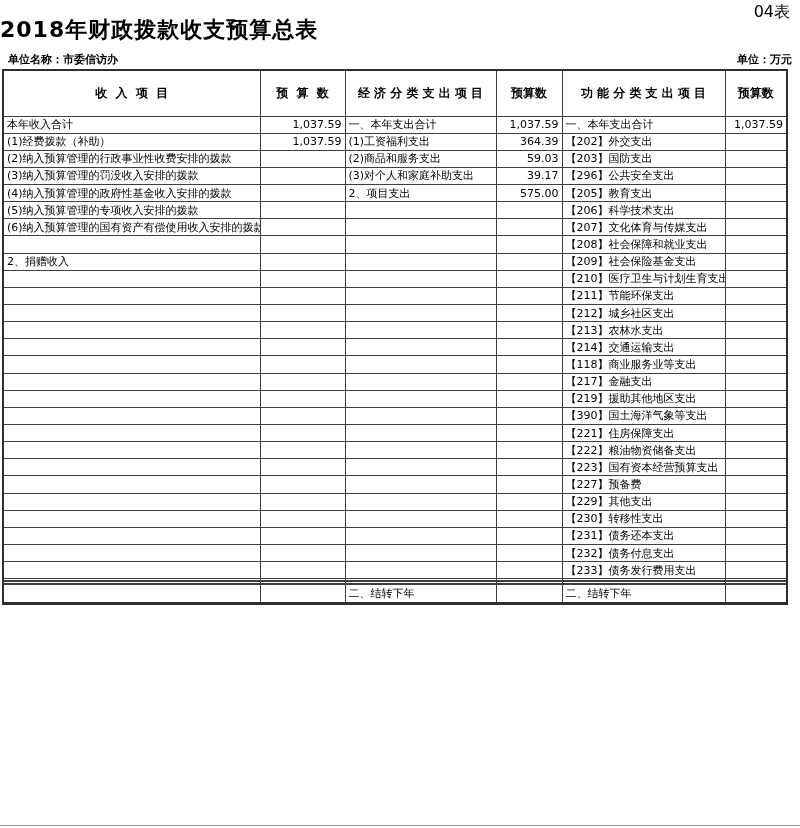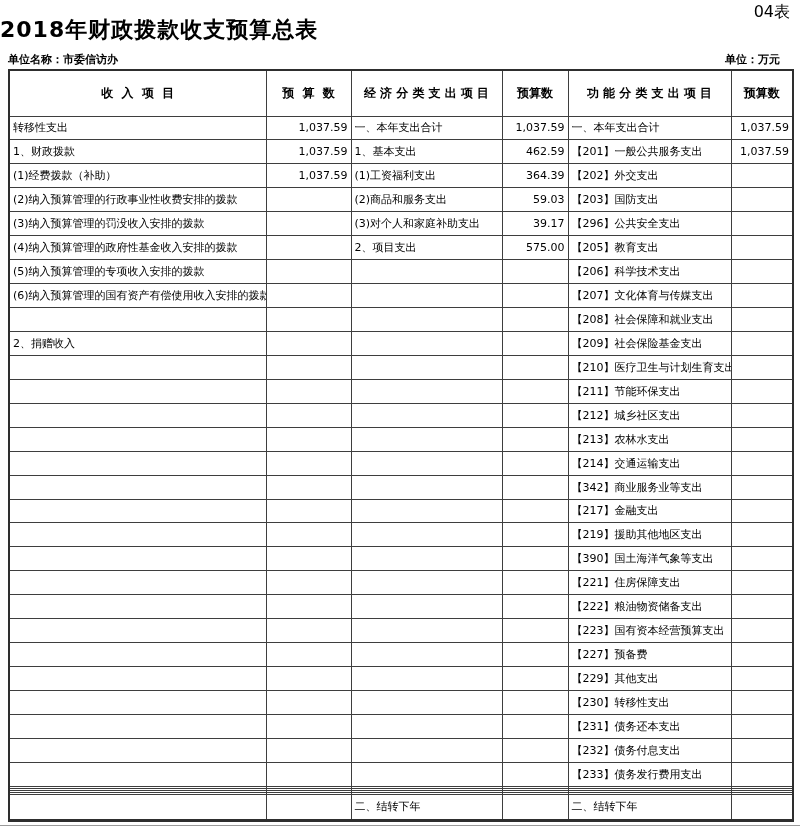--- a/index.html
+++ b/index.html
@@ -31,33 +31,33 @@
     text-align: left;
     font-size: 22px;
     font-weight: bold;
     color: #000;
     letter-spacing: 1px;
   }
   .meta-row {
     position: absolute;
     top: 52px;
     left: 8px;
-    right: 20px;
+    right: 8px;
     display: flex;
     justify-content: space-between;
     font-size: 11px;
     font-weight: bold;
     color: #000;
   }
   table.budget {
     position: absolute;
     top: 69px;
-    left: 8px;
+    left: 2px;
     width: 784px;
-    height: 753px;
+    height: 536px;
     border-collapse: collapse;
     table-layout: fixed;
     font-size: 11px;
     color: #000;
     border: 2px solid #2e2e2e;
     border-bottom-width: 3px;
   }
   table.budget th,
   table.budget td {
     border: 1px solid #3e3e3e;
@@ -114,36 +114,28 @@
         <th>收  入  项  目</th>
         <th>预  算  数</th>
         <th>经 济 分 类 支 出 项 目</th>
         <th>预算数</th>
         <th>功 能 分 类 支 出 项 目</th>
         <th>预算数</th>
       </tr>
     </thead>
     <tbody>
         <tr>
-          <td class="label">转移性支出</td>
+          <td class="label">本年收入合计</td>
           <td class="num">1,037.59</td>
           <td class="label">一、本年支出合计</td>
           <td class="num">1,037.59</td>
           <td class="label">一、本年支出合计</td>
           <td class="num">1,037.59</td>
         </tr>
         <tr>
-          <td class="label">1、财政拨款</td>
-          <td class="num">1,037.59</td>
-          <td class="label">1、基本支出</td>
-          <td class="num">462.59</td>
-          <td class="label ind">【201】一般公共服务支出</td>
-          <td class="num">1,037.59</td>
-        </tr>
-        <tr>
           <td class="label ind">(1)经费拨款（补助）</td>
           <td class="num">1,037.59</td>
           <td class="label ind">(1)工资福利支出</td>
           <td class="num">364.39</td>
           <td class="label ind">【202】外交支出</td>
           <td class="num"></td>
         </tr>
         <tr>
           <td class="label ind">(2)纳入预算管理的行政事业性收费安排的拨款</td>
           <td class="num"></td>
@@ -238,21 +230,21 @@
           <td class="label"></td>
           <td class="num"></td>
           <td class="label ind">【214】交通运输支出</td>
           <td class="num"></td>
         </tr>
         <tr>
           <td class="label"></td>
           <td class="num"></td>
           <td class="label"></td>
           <td class="num"></td>
-          <td class="label ind">【342】商业服务业等支出</td>
+          <td class="label ind">【118】商业服务业等支出</td>
           <td class="num"></td>
         </tr>
         <tr>
           <td class="label"></td>
           <td class="num"></td>
           <td class="label"></td>
           <td class="num"></td>
           <td class="label ind">【217】金融支出</td>
           <td class="num"></td>
         </tr>

